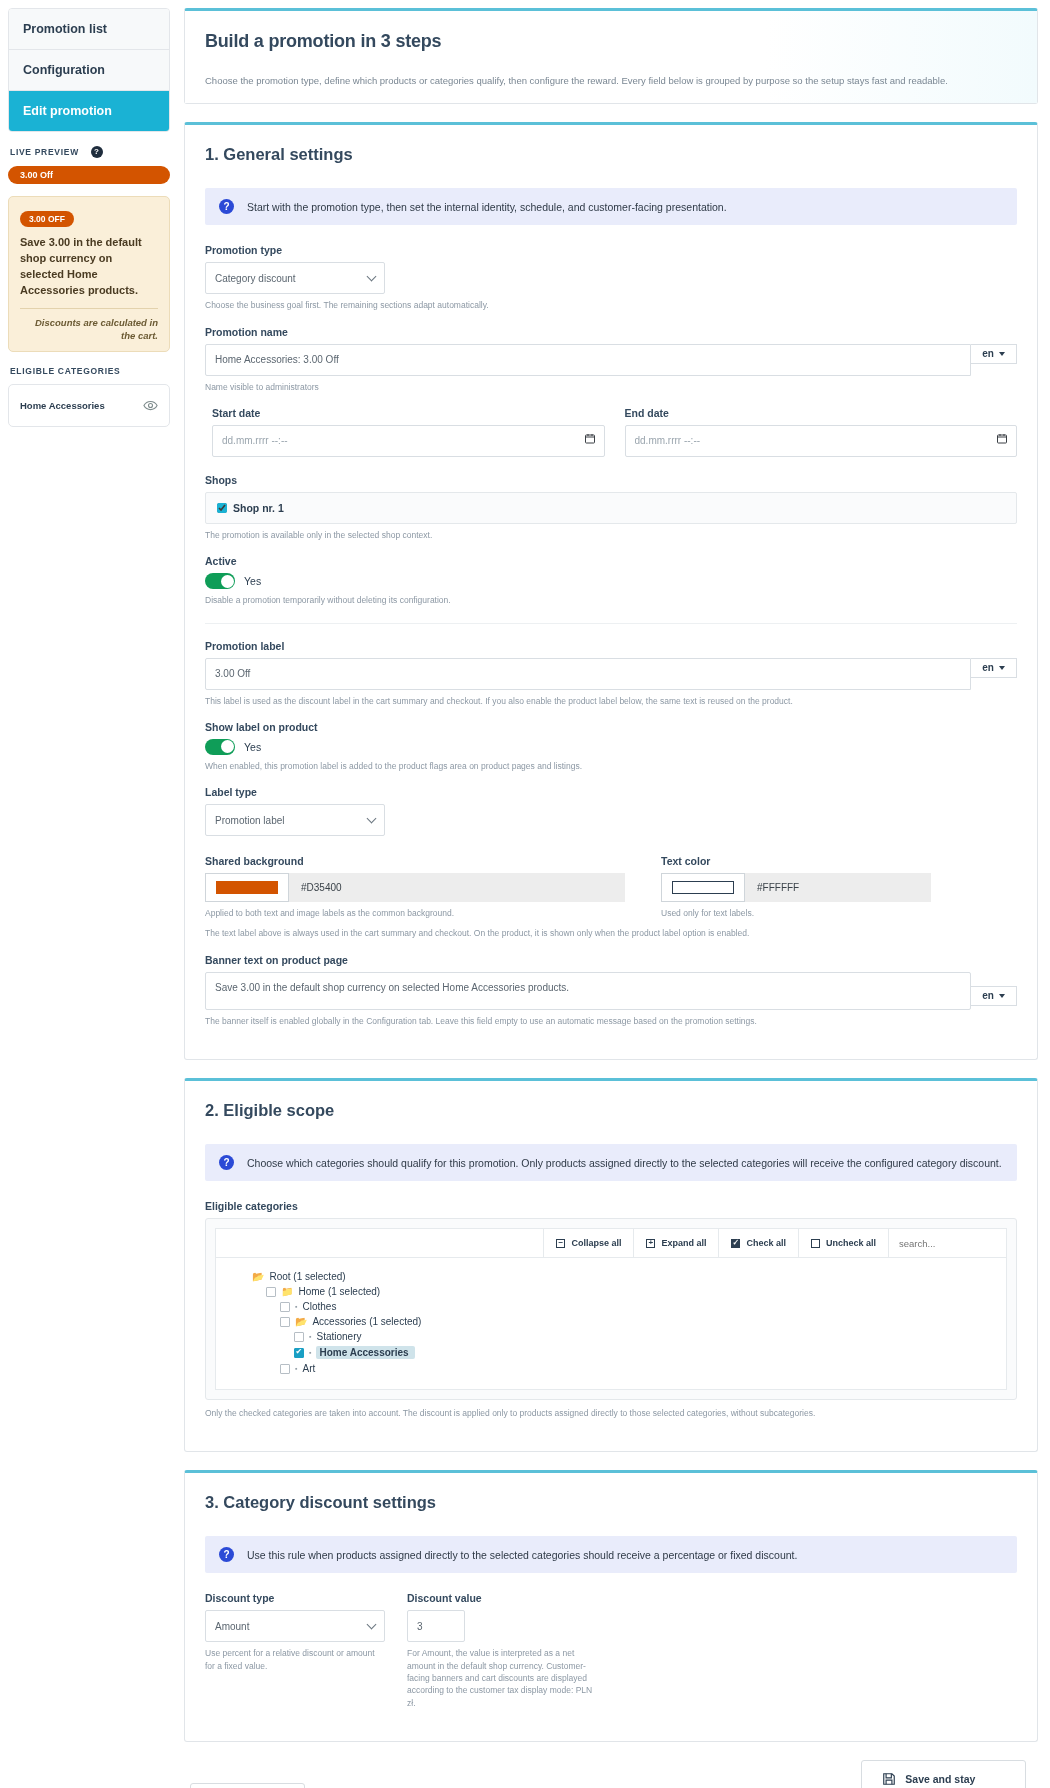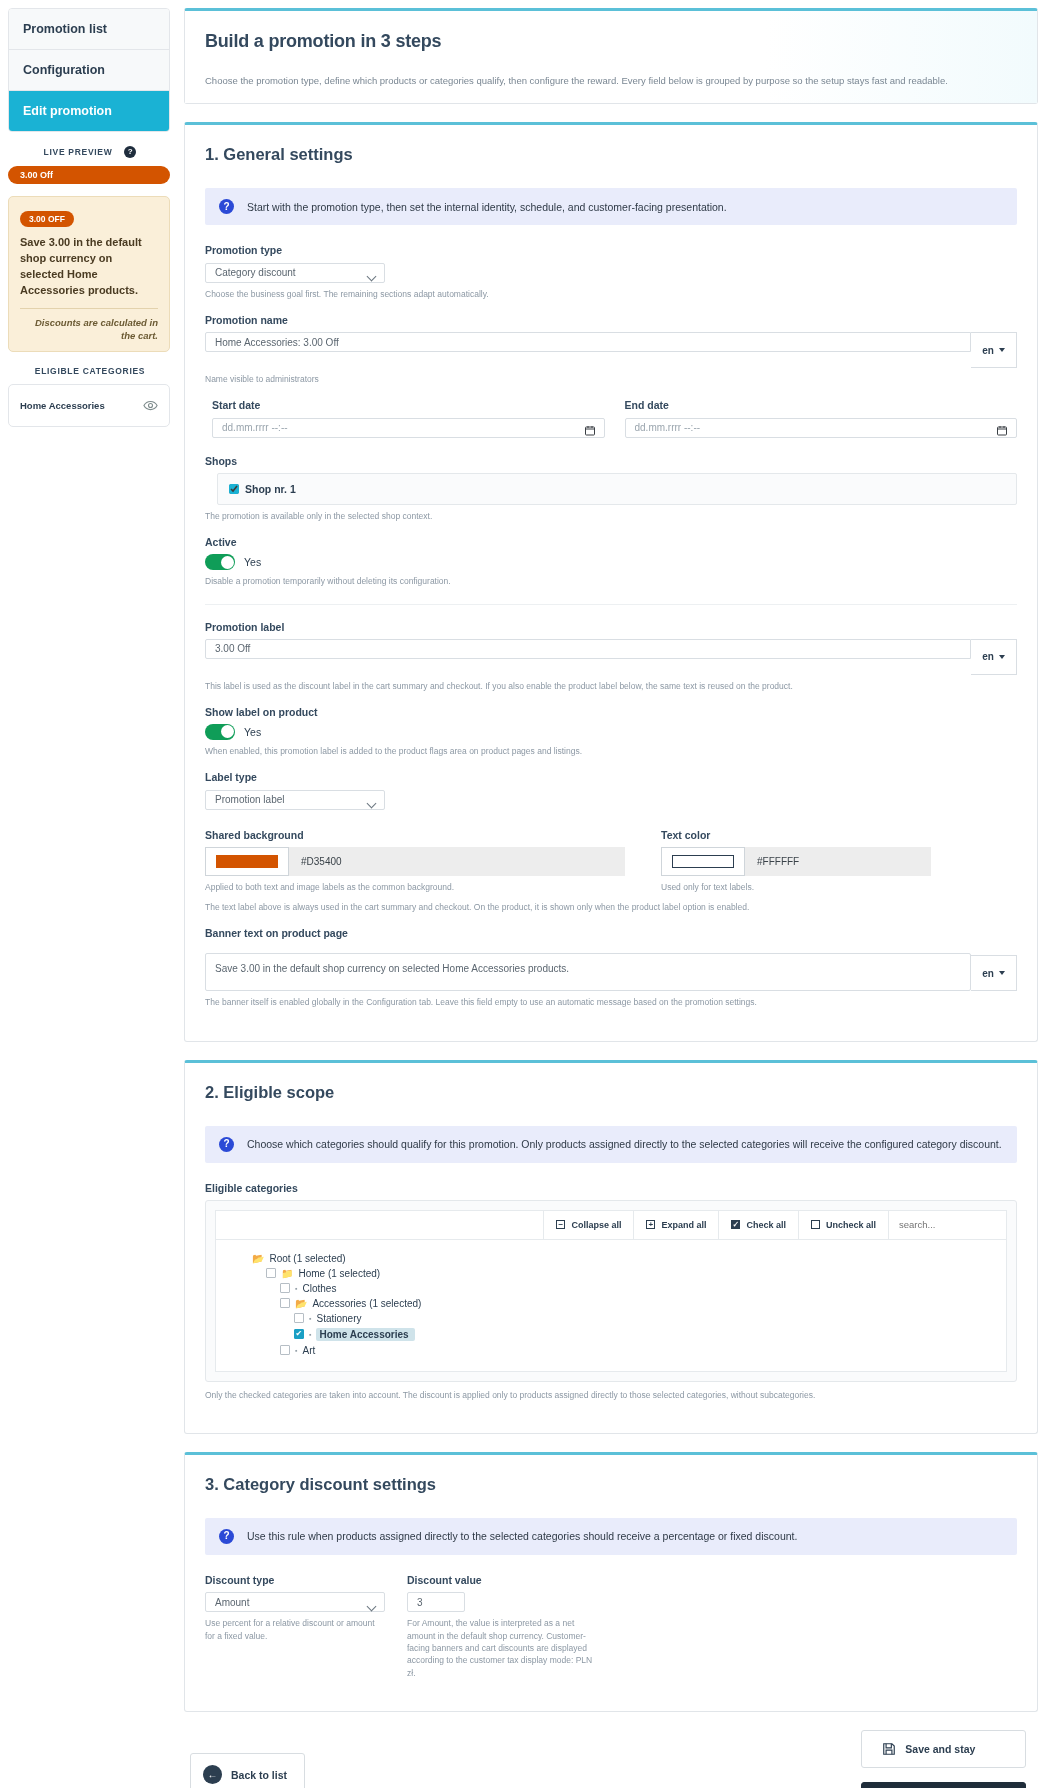--- a/index.html
+++ b/index.html
@@ -21,21 +21,21 @@
     color: #2c3e50;
     background: #f7f9fa;
     border-bottom: 1px solid #e3e6ea;
     cursor: pointer;
   }
   .nav-item.active { background: #1ab2d4; color: #ffffff; border-bottom: none; }
 
   .sb-heading {
     font-size: 8.5px; font-weight: bold; letter-spacing: .7px;
     color: #34495e; margin: 14px 0 6px 2px;
-    display: flex; align-items: center; gap: 12px; justify-content: center;
+    display: flex; align-items: center; gap: 12px;
   }
   .qmark {
     width: 12px; height: 12px; border-radius: 50%;
     background: #1f2d3d; color: #fff; font-size: 8px; font-weight: bold;
     display: inline-flex; align-items: center; justify-content: center;
     line-height: 1;
   }
   .pill-wide {
     background: #d35400; color: #fff;
     border-radius: 20px; padding: 4px 12px;
@@ -92,48 +92,48 @@
     display: flex; align-items: center; justify-content: center; line-height: 1;
   }
   .info-tx { font-size: 10.5px; color: #2f3a47; }
 
   .fld { margin-bottom: 3px; }
   .lbl { font-size: 10.5px; font-weight: bold; color: #34495e; display: block; margin-bottom: 6px; }
   .help { font-size: 8.5px; color: #8c98a4; margin: 5px 0 14px 0; line-height: 1.45; }
 
   .inp {
     border: 1px solid #d9dee3; border-radius: 2px; background: #fff;
-    height: 20px; font-size: 10px; color: #5b6670;
+    height: 32px; font-size: 10px; color: #5b6670;
     padding: 0 9px; font-family: "Liberation Sans", sans-serif; width: 100%;
   }
   .inp::placeholder { color: #9aa5ae; }
   select.inp { width: 180px; appearance: none; background-image: none; padding-right: 22px; }
   .sel-wrap { position: relative; display: inline-block; }
   .sel-wrap::after {
     content: ""; position: absolute; right: 10px; top: 11px;
     width: 6px; height: 6px; border-right: 1.4px solid #6b7680; border-bottom: 1.4px solid #6b7680;
     transform: rotate(45deg); pointer-events: none;
   }
   .row2 { display: flex; gap: 20px; margin-left: 7px; }
   .row2 > div { flex: 1; }
   .date-wrap { position: relative; }
   .cal-ic { position: absolute; right: 9px; top: 7px; width: 12px; height: 13px; color: #3a3f44; }
 
   .inp-lang { display: flex; }
   .inp-lang .inp { border-radius: 2px 0 0 2px; }
   .lang-btn {
     flex: 0 0 46px; border: 1px solid #d9dee3; border-left: none;
-    background: #fff; height: 36px; font-size: 10px; font-weight: bold; color: #2c3e50;
+    background: #fff; height: 20px; font-size: 10px; font-weight: bold; color: #2c3e50;
     display: flex; align-items: center; justify-content: center; gap: 5px; cursor: pointer;
   }
   .caret-d { width: 0; height: 0; border-left: 3.5px solid transparent; border-right: 3.5px solid transparent; border-top: 4.5px solid #2c3e50; }
 
   .shops-box {
     border: 1px solid #e4e8eb; background: #fafbfc; border-radius: 2px;
-    padding: 9px 11px; display: flex; align-items: center; gap: 6px; margin-left: 12px;
+    padding: 9px 11px; display: flex; align-items: center; gap: 6px;
   }
   .cbx { width: 10px; height: 10px; accent-color: #1ab2d4; margin: 0; }
   .shop-nm { font-size: 10.5px; font-weight: bold; color: #2c3e50; }
 
   .toggle { width: 30px; height: 16px; border-radius: 9px; background: #0f9d58; position: relative; cursor: pointer; flex: 0 0 30px; }
   .toggle::after { content:""; position:absolute; width:13px; height:13px; border-radius:50%; background:#fff; top:1.5px; right:1.5px; }
   .tg-row { display: flex; align-items: center; gap: 9px; }
   .tg-yes { font-size: 10.5px; color: #2c3e50; }
 
   .divider { border-top: 1px solid #edf0f2; margin: 16px 0 16px 0; }

